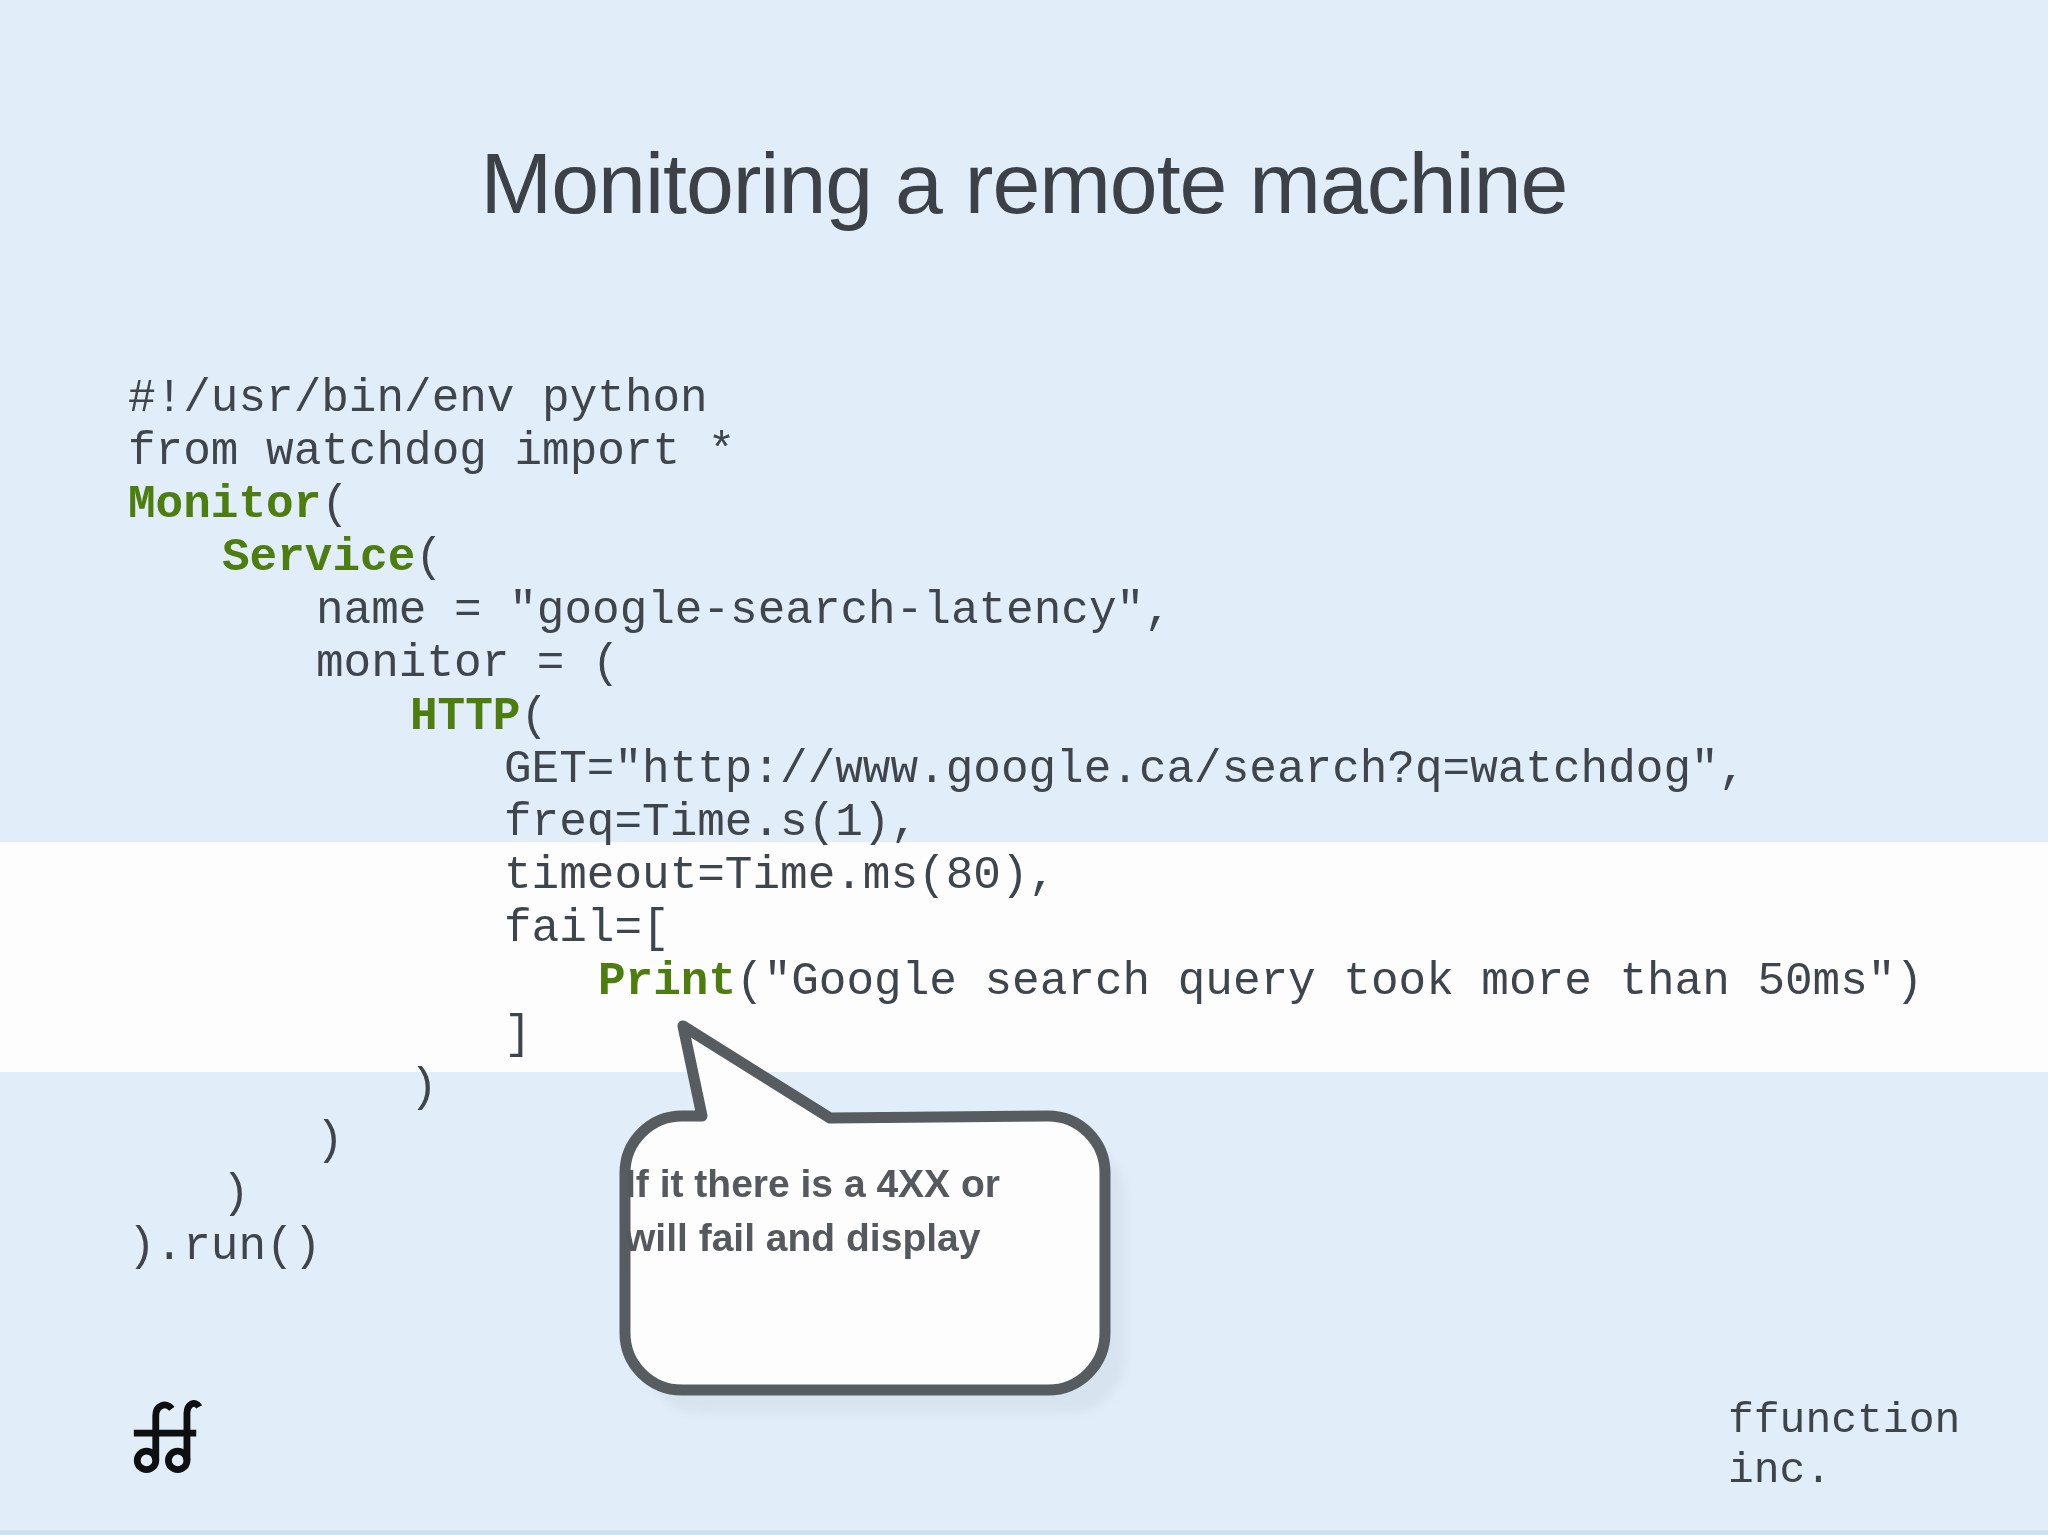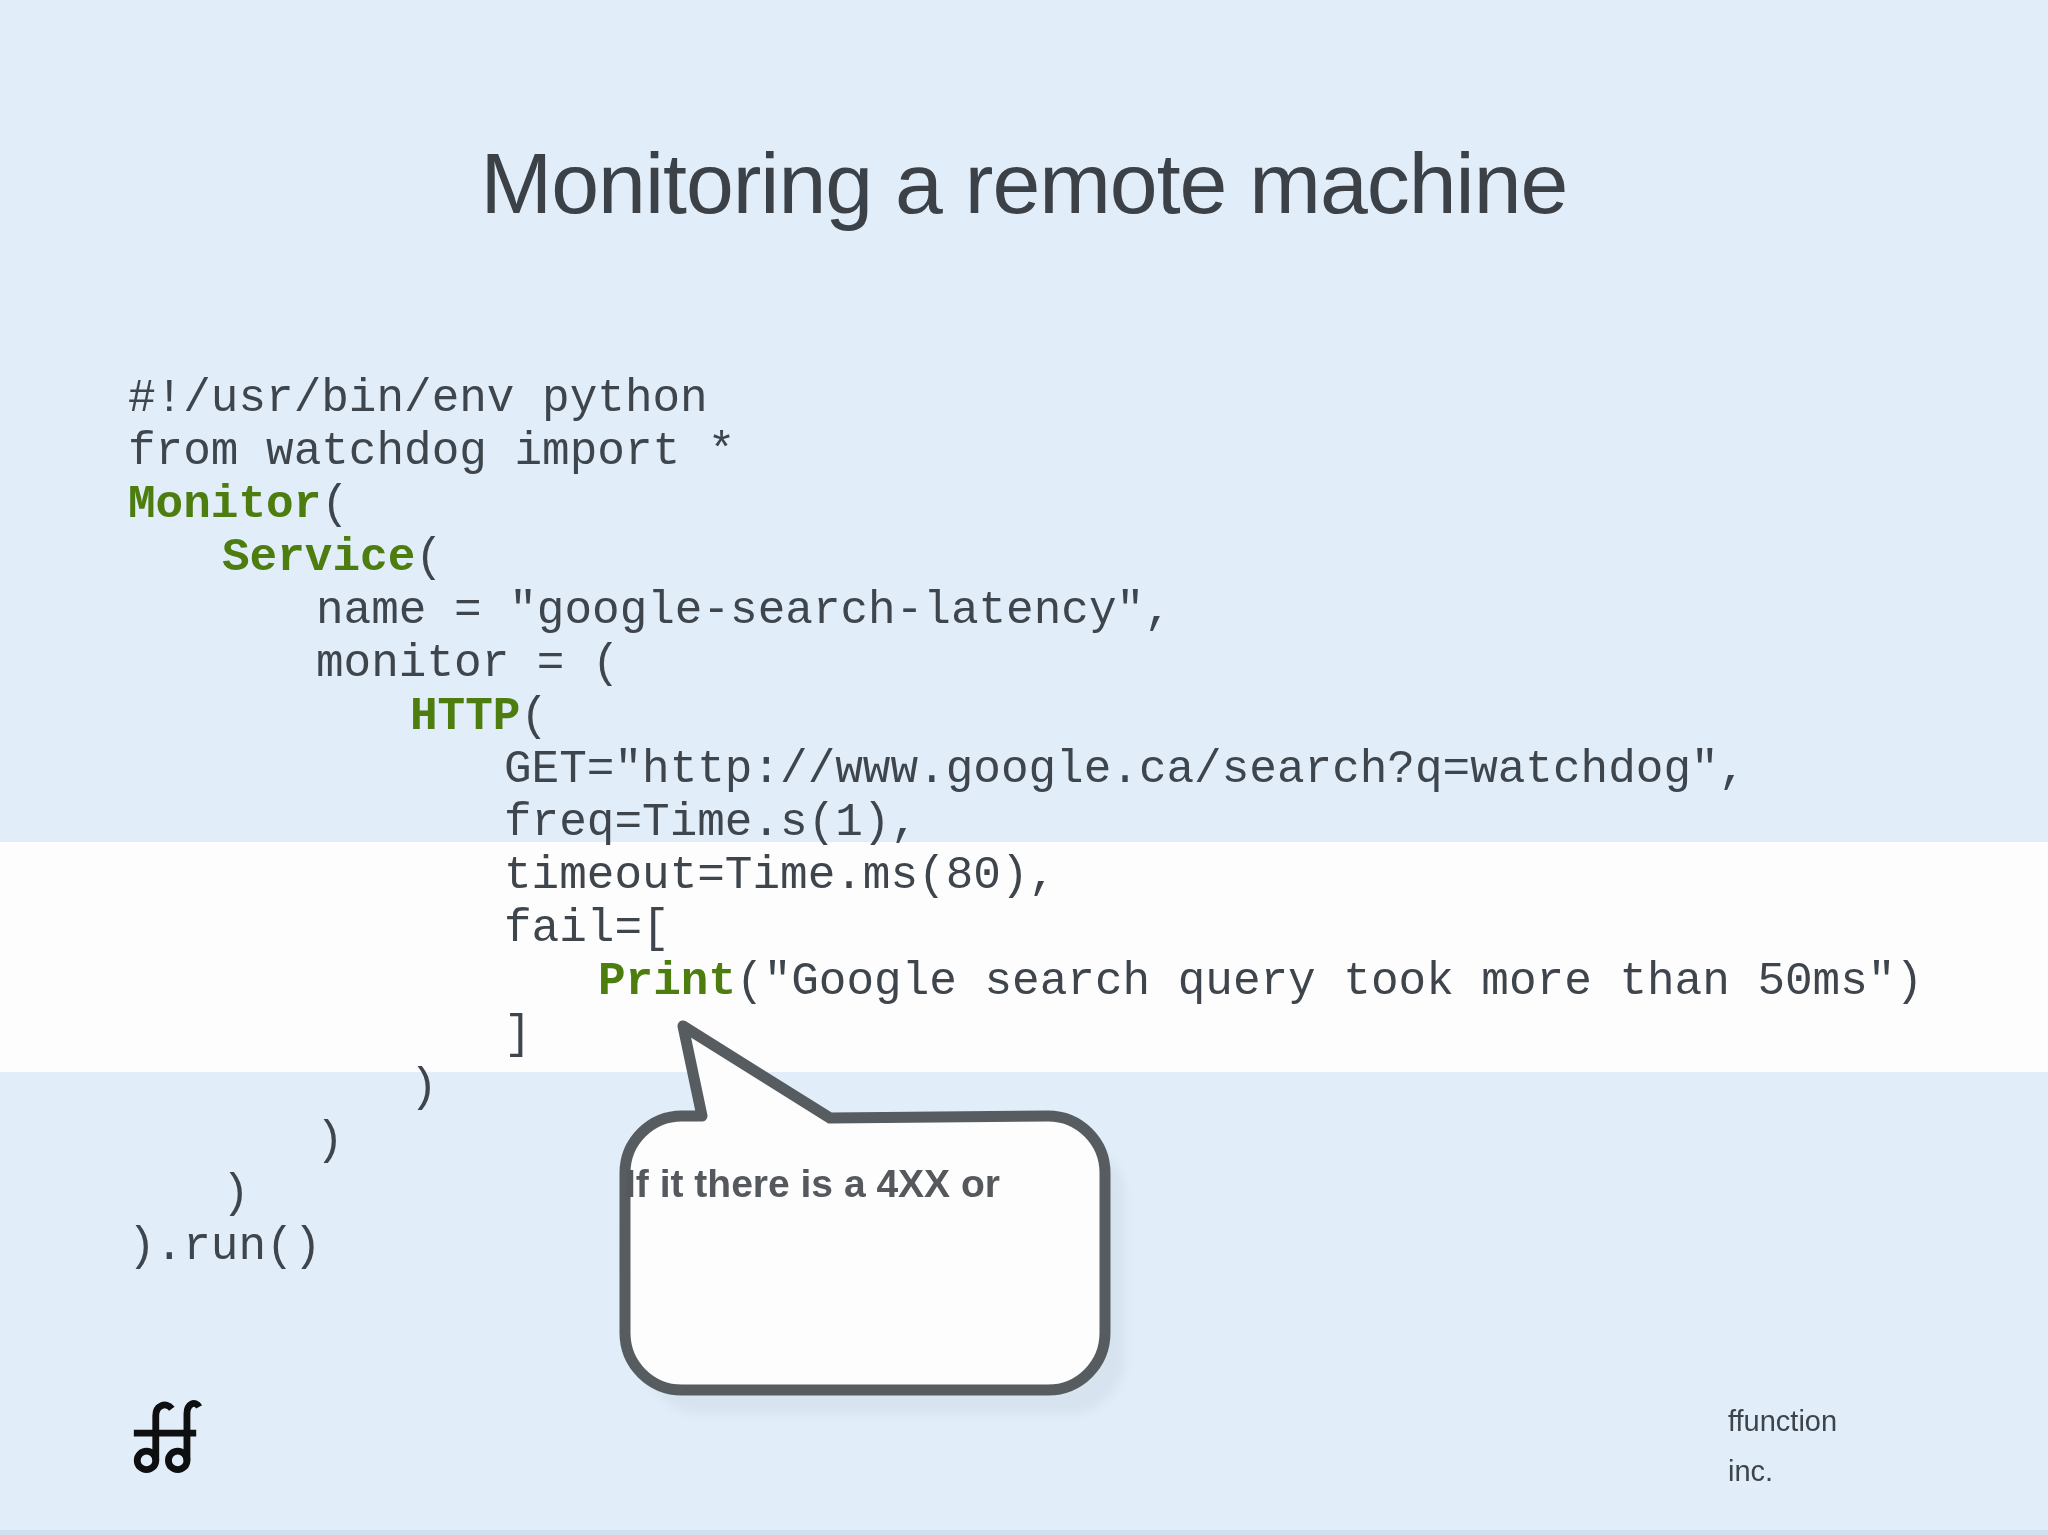--- a/index.html
+++ b/index.html
@@ -34,22 +34,22 @@
   .bubble-svg{position:absolute;left:590px;top:1000px;width:560px;height:430px;}
   .callout-text{
     position:absolute;left:625px;top:1157px;width:480px;
     text-align:left;color:#55595d;
     font-weight:700;font-size:39px;line-height:54px;
     font-family:"Liberation Sans",sans-serif;
   }
   .logo-svg{position:absolute;left:128px;top:1398px;width:76px;height:80px;}
   .company{
     position:absolute;left:1728px;top:1396px;
-    font-family:Liberation Sans, sans-serif;
-    font-size:29px;line-height:50px;color:#3d444b;
+    font-family:Liberation Mono, monospace;
+    font-size:43px;line-height:50px;color:#3d444b;
   }
 </style>
 </head>
 <body>
 
 <div class="slide">
 
   <div class="band"></div>
 
   <h1 class="title">
@@ -65,20 +65,21 @@
       </filter>
     </defs>
     <g transform="translate(20,24)" filter="url(#soft)">
       <path fill="#d7e4f0" d="M93,26 L240,118 L458,116 A57,57 0 0 1 515,173 L515,333 A57,57 0 0 1 458,390 L92,390 A57,57 0 0 1 35,333 L35,173 A57,57 0 0 1 92,116 L112,116 Z"></path>
     </g>
     <path d="M93,26 L240,118 L458,116 A57,57 0 0 1 515,173 L515,333 A57,57 0 0 1 458,390 L92,390 A57,57 0 0 1 35,333 L35,173 A57,57 0 0 1 92,116 L112,116 Z" fill="#fdfdfe" stroke="#575c60" stroke-width="11" stroke-linejoin="round" stroke-linecap="round"></path>
   </svg>
 
   <div class="callout-text" id="callout-lines">
       <div class="callout-line">If it there is a 4XX or</div>
+      <div class="callout-line">will fail and display</div>
     </div>
 
   <svg class="logo-svg" viewBox="0 0 78 80" xmlns="http://www.w3.org/2000/svg">
     <g stroke="#0e0f10" stroke-width="7" fill="none">
       <line x1="6" y1="35" x2="70" y2="35"></line>
       <path d="M28.5,63 L28.5,17 C28.5,7 39,2 45,10"></path>
       <circle cx="19" cy="63" r="9.5"></circle>
       <path d="M60.5,63 L60.5,15 C60.5,5 69,1 73,8"></path>
       <circle cx="51" cy="63" r="9.5"></circle>
     </g>

